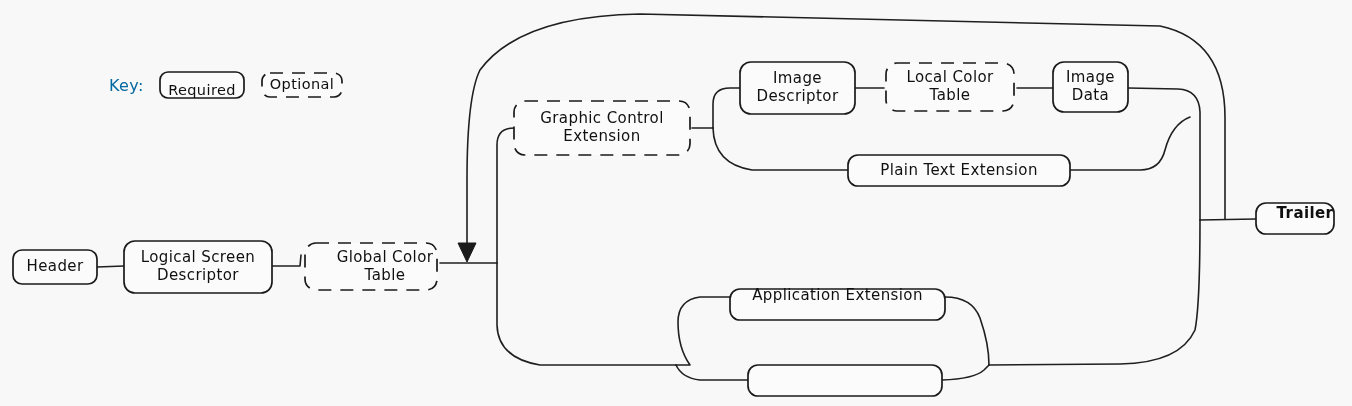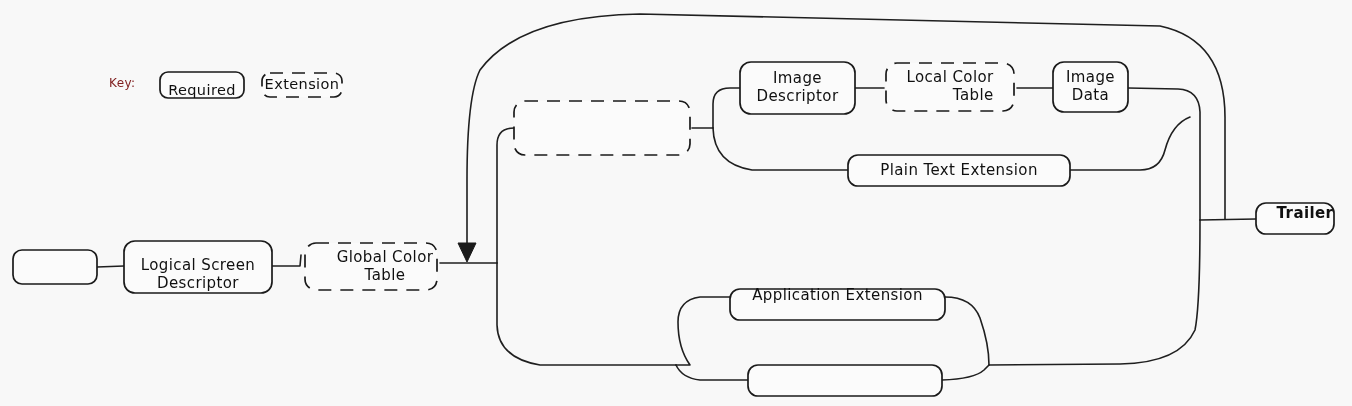--- a/index.html
+++ b/index.html
@@ -67,22 +67,22 @@
     letter-spacing: 0.4px;
     pointer-events: none;
     white-space: pre-line;
   }
   .node-label.small {
     font-size: 14.5px;
   }
   .key-label {
     position: absolute;
     font-family: "DejaVu Sans", sans-serif;
-    font-size: 12px;
-    color: #7f1d1d;
+    font-size: 16px;
+    color: #0369a1;
     letter-spacing: 0.4px;
   }
 </style>
 </head>
 <body>
 
 <div id="diagram-root">
 
   <svg id="diagram-svg" viewBox="0 0 1352 406" xmlns="http://www.w3.org/2000/svg">
 
@@ -144,34 +144,37 @@
 
     <g>
       <rect class="node-shape-solid" x="160" y="72" width="84" height="26" rx="8" ry="8"></rect>
       <rect class="node-shape-dashed" x="262" y="73" width="80" height="24" rx="8" ry="8"></rect>
     </g>
 
   </svg>
 
   <div class="key-label" style="left:109px; top:76px;">Key:</div>
   <div class="node-label small" style="left:160px; top:72px; width:84px; height:38px;">Required</div>
-  <div class="node-label small" style="left:262px; top:73px; width:80px; height:24px;">Extension</div>
+  <div class="node-label small" style="left:262px; top:73px; width:80px; height:24px;">Optional</div>
 
+  <div class="node-label" style="left:13px; top:250px; width:84px; height:34px;">Header</div>
 
-  <div class="node-label" style="left:124px; top:241px; width:148px; height:52px;margin-top:8px;">Logical Screen
+  <div class="node-label" style="left:124px; top:241px; width:148px; height:52px;">Logical Screen
 Descriptor</div>
 
   <div class="node-label" style="left:319px; top:243px; width:132px; height:47px;">Global Color
 Table</div>
 
+  <div class="node-label" style="left:514px; top:101px; width:176px; height:54px;">Graphic Control
+Extension</div>
 
   <div class="node-label" style="left:740px; top:62px; width:115px; height:52px;">Image
 Descriptor</div>
 
-  <div class="node-label" style="left:886px; top:63px; width:128px; height:48px;text-align:right;">Local Color
+  <div class="node-label" style="left:886px; top:63px; width:128px; height:48px;">Local Color
 Table</div>
 
   <div class="node-label" style="left:1053px; top:62px; width:75px; height:50px;">Image
 Data</div>
 
   <div class="node-label" style="left:848px; top:155px; width:222px; height:31px;">Plain Text Extension</div>
 
   <div class="node-label" style="left:730px; top:289px; width:215px; height:14px;">Application Extension</div>
 
 

